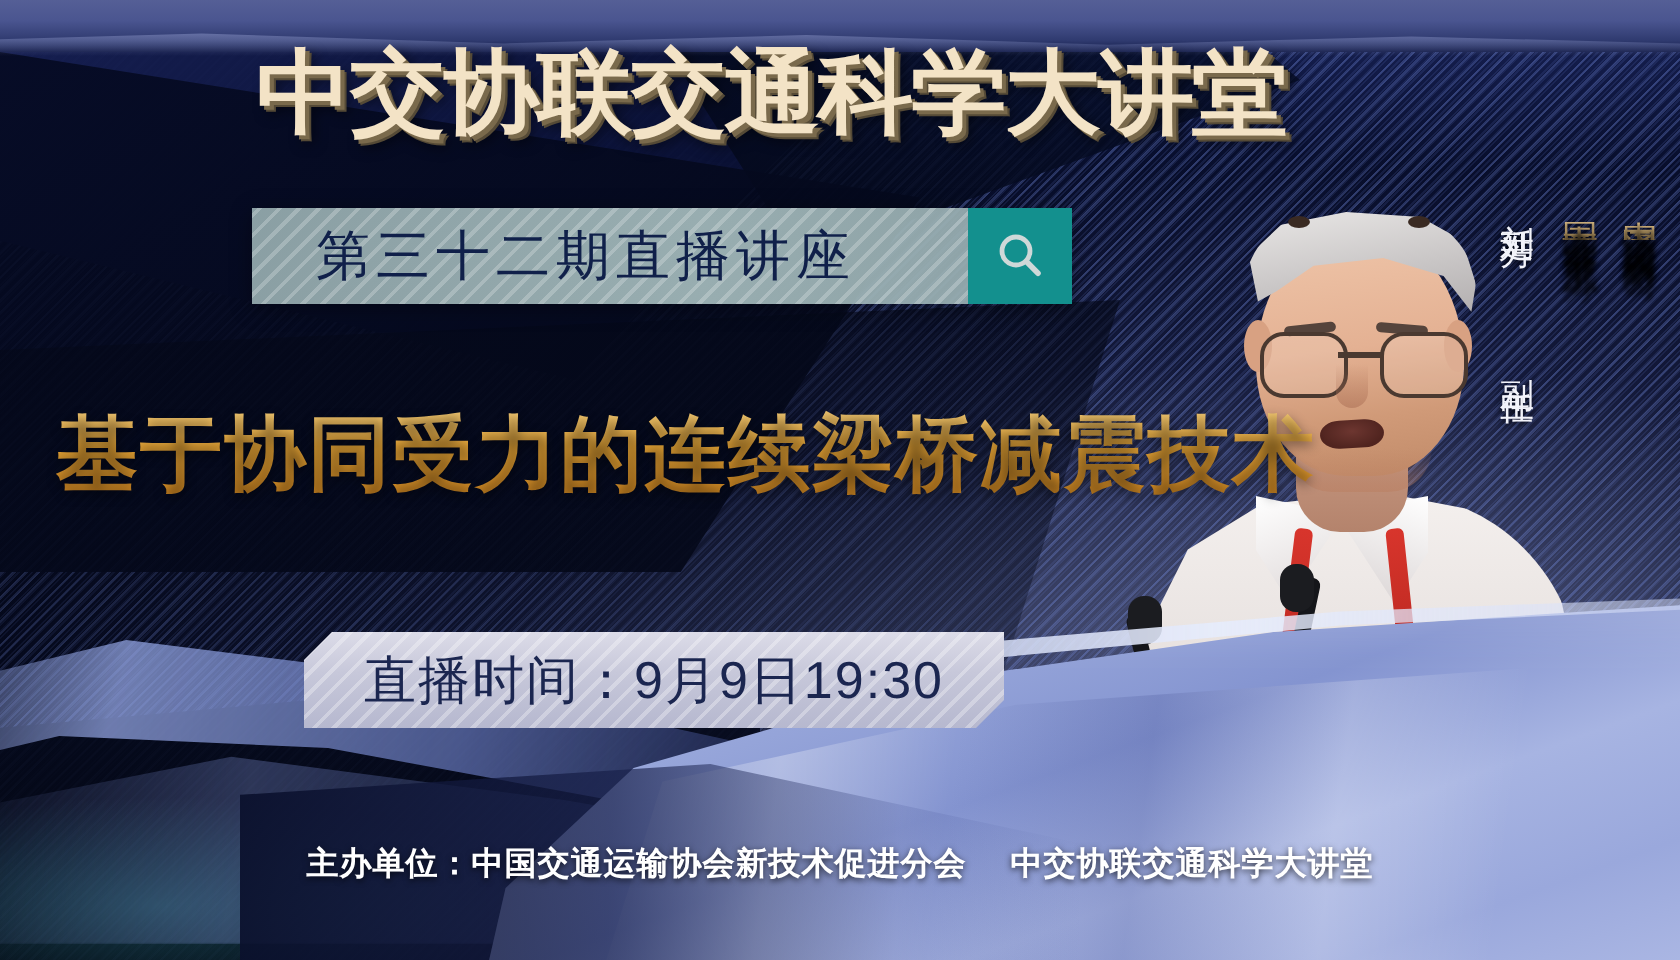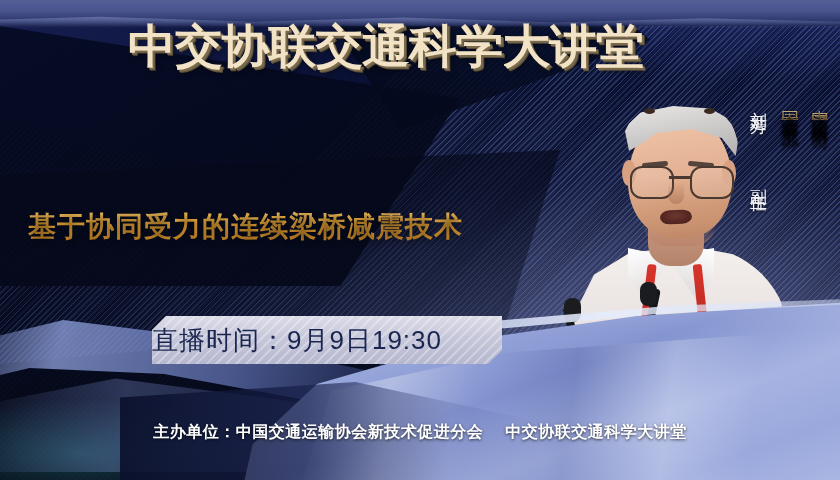--- a/index.html
+++ b/index.html
@@ -197,35 +197,35 @@
     white-space:nowrap;
   }
   .search-box{
     position:absolute;right:0;top:0;width:52px;height:48px;
     background:#13908e;display:flex;align-items:center;justify-content:center;z-index:3;
   }
   .search-box svg{display:block;}
 
   .lecture-title{
     position:absolute;left:28px;top:203px;
-    font-size:28px;line-height:48px;font-weight:bold;
+    font-size:41px;line-height:48px;font-weight:bold;
     letter-spacing:1px;
     color:#e8a93a;
     background:linear-gradient(180deg,#f6cf7c 0%,#e5a436 42%,#c8801f 100%);
     -webkit-background-clip:text;background-clip:text;
     -webkit-text-fill-color:transparent;
     text-shadow:0 2px 6px rgba(0,0,0,.45);
     white-space:nowrap;
   }
 
   .time-badge{
     position:absolute;left:152px;top:316px;width:350px;height:48px;
     background:linear-gradient(180deg,#dcdce8 0%,#c7c8da 42%,#b6b8cf 100%);
     clip-path:polygon(14px 0,100% 0,100% calc(100% - 14px),calc(100% - 14px) 100%,0 100%,0 14px);
-    display:flex;align-items:center;justify-content:flex-start;
+    display:flex;align-items:center;justify-content:center;
     box-shadow:0 3px 12px rgba(0,0,0,.4);
   }
   .time-badge:before{
     content:"";position:absolute;inset:0;
     background-image:repeating-linear-gradient(-45deg,rgba(255,255,255,0) 0 5px,rgba(255,255,255,.30) 5px 7px);
   }
   .time-text{
     position:relative;z-index:2;
     font-size:26px;letter-spacing:1px;color:#1b2650;white-space:nowrap;
   }
@@ -322,20 +322,29 @@
     <div class="podium"></div>
   </div>
 
   <div class="silk"></div>
   <div class="silk-fold1"></div>
   <div class="silk-dark"></div>
   <div class="silk-edge"></div>
 
   <div class="title-main">中交协联交通科学大讲堂</div>
 
+  <div class="subbar">
+    <span class="subbar-text">第三十二期直播讲座</span>
+    <span class="search-box">
+      <svg width="28" height="28" viewBox="0 0 28 28">
+        <circle cx="12" cy="11.5" r="7" fill="none" stroke="#cfd8d8" stroke-width="2.4"></circle>
+        <line x1="17.2" y1="16.8" x2="23" y2="22.6" stroke="#cfd8d8" stroke-width="2.8" stroke-linecap="round"></line>
+      </svg>
+    </span>
+  </div>
 
   <div class="lecture-title">基于协同受力的连续梁桥减震技术</div>
 
   <div class="time-badge">
     <span class="time-text">直播时间：9月9日19:30</span>
   </div>
 
   <div class="vcol vcol-org">中国交通建设股份有限公司</div>
   <div class="vcol vcol-dept">国内直营业务事业部总工办</div>
   <div class="vcol vcol-name">刘延芳</div>

